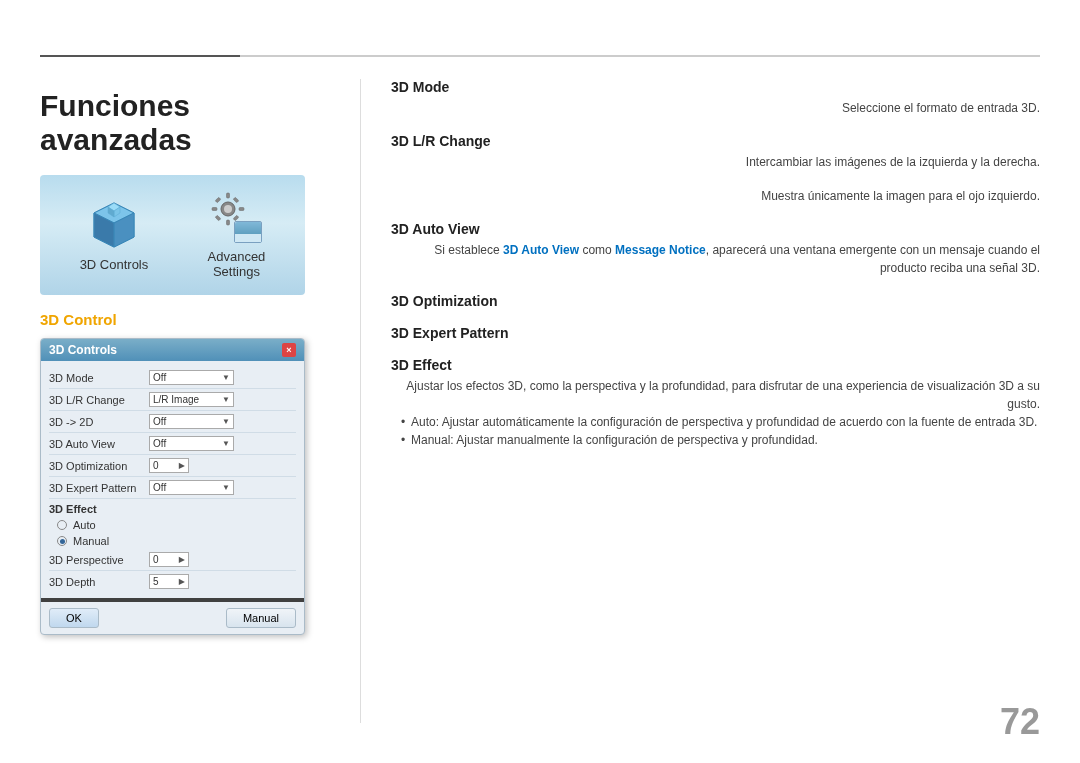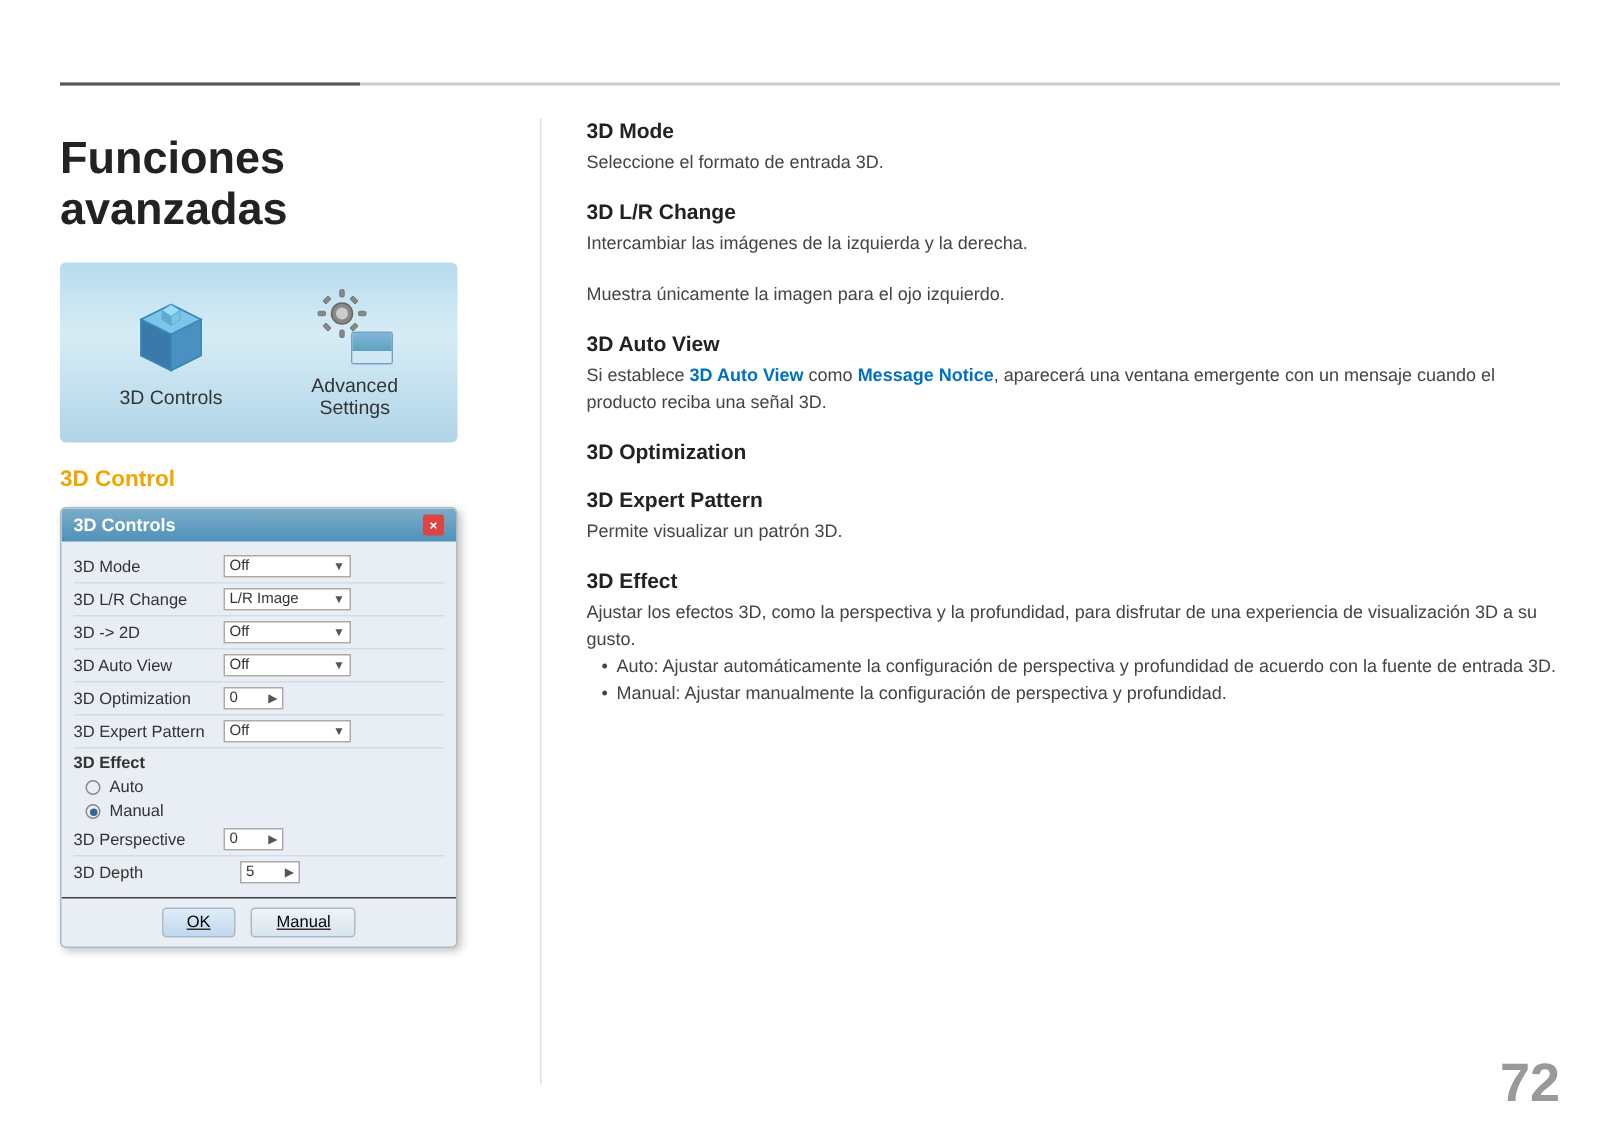--- a/index.html
+++ b/index.html
@@ -131,21 +131,20 @@
       display: flex;
       align-items: center;
       padding: 3px 0;
       border-bottom: 1px solid #d0dce6;
       font-size: 11px;
       color: #333;
     }
 
     .dialog-row:last-child {
       border-bottom: none;
-      gap: 11px;
     }
 
     .dialog-row-label {
       width: 100px;
       font-size: 11px;
     }
 
     .select-box {
       background: #fff;
       border: 1px solid #aaa;
@@ -201,25 +200,24 @@
     .radio-dot.selected::after {
       content: '';
       width: 5px;
       height: 5px;
       border-radius: 50%;
       background: #336699;
     }
 
     .dialog-footer {
       display: flex;
-      justify-content: center;
+      justify-content: space-between;
       gap: 10px;
       padding: 6px 8px;
-      border-top: 1px solid #404040;
-      text-decoration: underline;
+      border-top: 4px solid #404040;
     }
 
     .dialog-btn {
       background: linear-gradient(180deg, #f0f4f8 0%, #d8e4ee 100%);
       border: 1px solid #aabbc8;
       border-radius: 3px;
       font-size: 11px;
       padding: 3px 16px;
       cursor: pointer;
     }
@@ -243,20 +241,21 @@
       font-size: 14px;
       font-weight: bold;
       color: #222;
       margin-bottom: 4px;
     }
 
     .feature-desc {
       font-size: 12px;
       color: #444;
       line-height: 1.5;
+      text-align: right;
     }
 
     .feature-desc .highlight-blue {
       color: #0070c0;
       font-weight: bold;
     }
 
     .bullet-list {
       list-style: none;
       padding-left: 10px;
@@ -459,21 +458,20 @@
         Si establece <span class="highlight-blue">3D Auto View</span> como <span class="highlight-blue">Message Notice</span>, aparecerá una ventana emergente con un mensaje cuando el producto reciba una señal 3D.
       </div>
     </div>
 
     <div class="feature-section">
       <div class="feature-title">3D Optimization</div>
     </div>
 
     <div class="feature-section">
       <div class="feature-title">3D Expert Pattern</div>
-      <div class="feature-desc">Permite visualizar un patrón 3D.</div>
     </div>
 
     <div class="feature-section">
       <div class="feature-title">3D Effect</div>
       <div class="feature-desc">Ajustar los efectos 3D, como la perspectiva y la profundidad, para disfrutar de una experiencia de visualización 3D a su gusto.</div>
       <ul class="bullet-list">
         <li>
           <span class="highlight-blue">Auto</span>: Ajustar automáticamente la configuración de perspectiva y profundidad de acuerdo con la fuente de entrada 3D.
         </li>
         <li>

